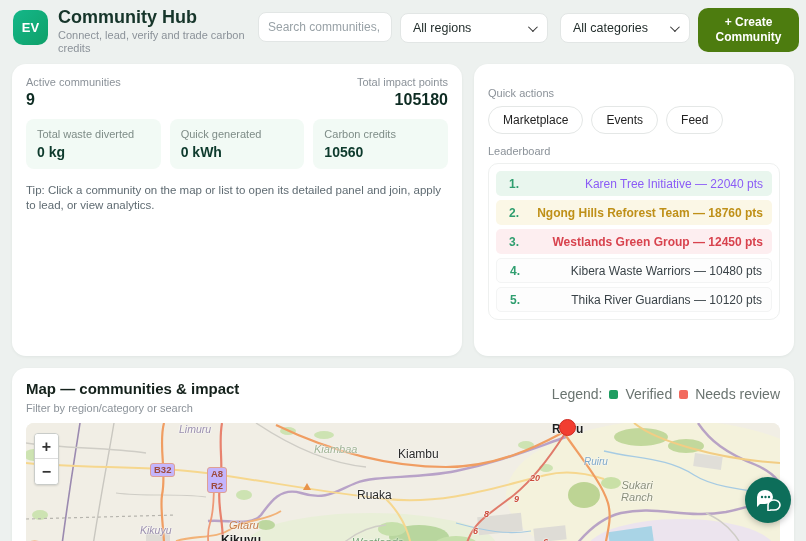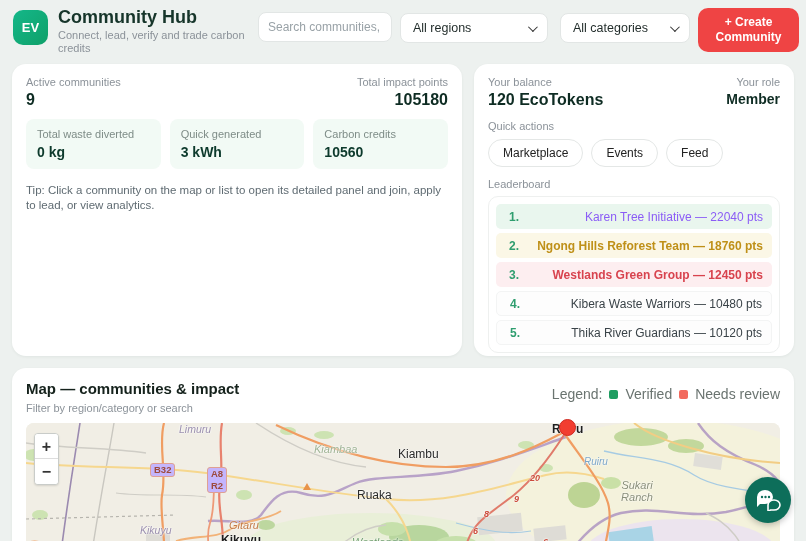--- a/index.html
+++ b/index.html
@@ -17,21 +17,21 @@
             border-radius:8px; background:#fff; font-size:12px; padding:0 9px; color:#333;
             font-family:"Liberation Sans",sans-serif; outline:none; }
   .search::placeholder { color:#99a2a7; }
   .select { position:absolute; top:13px; height:30px; border:1px solid #e2e6e5; border-radius:8px;
             background:#fff; font-size:12.5px; color:#1f2a28; display:flex; align-items:center;
             padding:0 12px; cursor:pointer; }
   .select .chev { margin-left:auto; width:7px; height:7px; border-right:1.6px solid #333;
                   border-bottom:1.6px solid #333; transform:rotate(45deg) translateY(-2px); }
   .sel-region { left:400px; width:148px; }
   .sel-cat { left:560px; width:130px; }
-  .create-btn { position:absolute; left:698px; top:8px; width:101px; height:44px; background:#ef4444;
+  .create-btn { position:absolute; left:698px; top:8px; width:101px; height:44px; background:#4d7c0f;
                 border:none; border-radius:10px; color:#fff; font-size:12px; font-weight:bold;
                 line-height:15px; cursor:pointer; font-family:"Liberation Sans",sans-serif; padding:0 10px; }
 
   
   .card { position:absolute; background:#fff; border-radius:14px; box-shadow:0 1px 3px rgba(20,45,35,.06); }
   .card-left { left:12px; top:64px; width:450px; height:292px; padding:12px 14px; }
   .card-right { left:474px; top:64px; width:320px; height:292px; padding:12px 14px; }
   .card-map { left:12px; top:368px; width:782px; height:238px; padding:12px 14px; }
 
   .lbl { font-size:11px; color:#8b9299; }
@@ -135,41 +135,31 @@
         <div class="big-val">105180</div>
       </div>
     </div>
     <div class="stats-row">
       <div class="stat-box">
         <div class="lbl">Total waste diverted</div>
         <div class="stat-val">0 kg</div>
       </div>
       <div class="stat-box">
         <div class="lbl">Quick generated</div>
-        <div class="stat-val">3 kWh</div>
+        <div class="stat-val">0 kWh</div>
       </div>
       <div class="stat-box">
         <div class="lbl">Carbon credits</div>
         <div class="stat-val">10560</div>
       </div>
     </div>
     <div class="tip">Tip: Click a community on the map or list to open its detailed panel and join, apply to lead, or view analytics.</div>
   </div>
 
   <div class="card card-right">
-    <div class="split">
-      <div>
-        <div class="lbl">Your balance</div>
-        <div class="big-val">120 EcoTokens</div>
-      </div>
-      <div class="t-right">
-        <div class="lbl">Your role</div>
-        <div class="big-val" style="font-size:14px;">Member</div>
-      </div>
-    </div>
     <div class="lbl mt10">Quick actions</div>
     <div class="pill-row">
       <button class="pill">Marketplace</button>
       <button class="pill">Events</button>
       <button class="pill">Feed</button>
     </div>
     <div class="lbl mt10">Leaderboard</div>
     <div class="board">
       <div class="board-row" data-tone="green">
         <span class="rank">1.</span>

